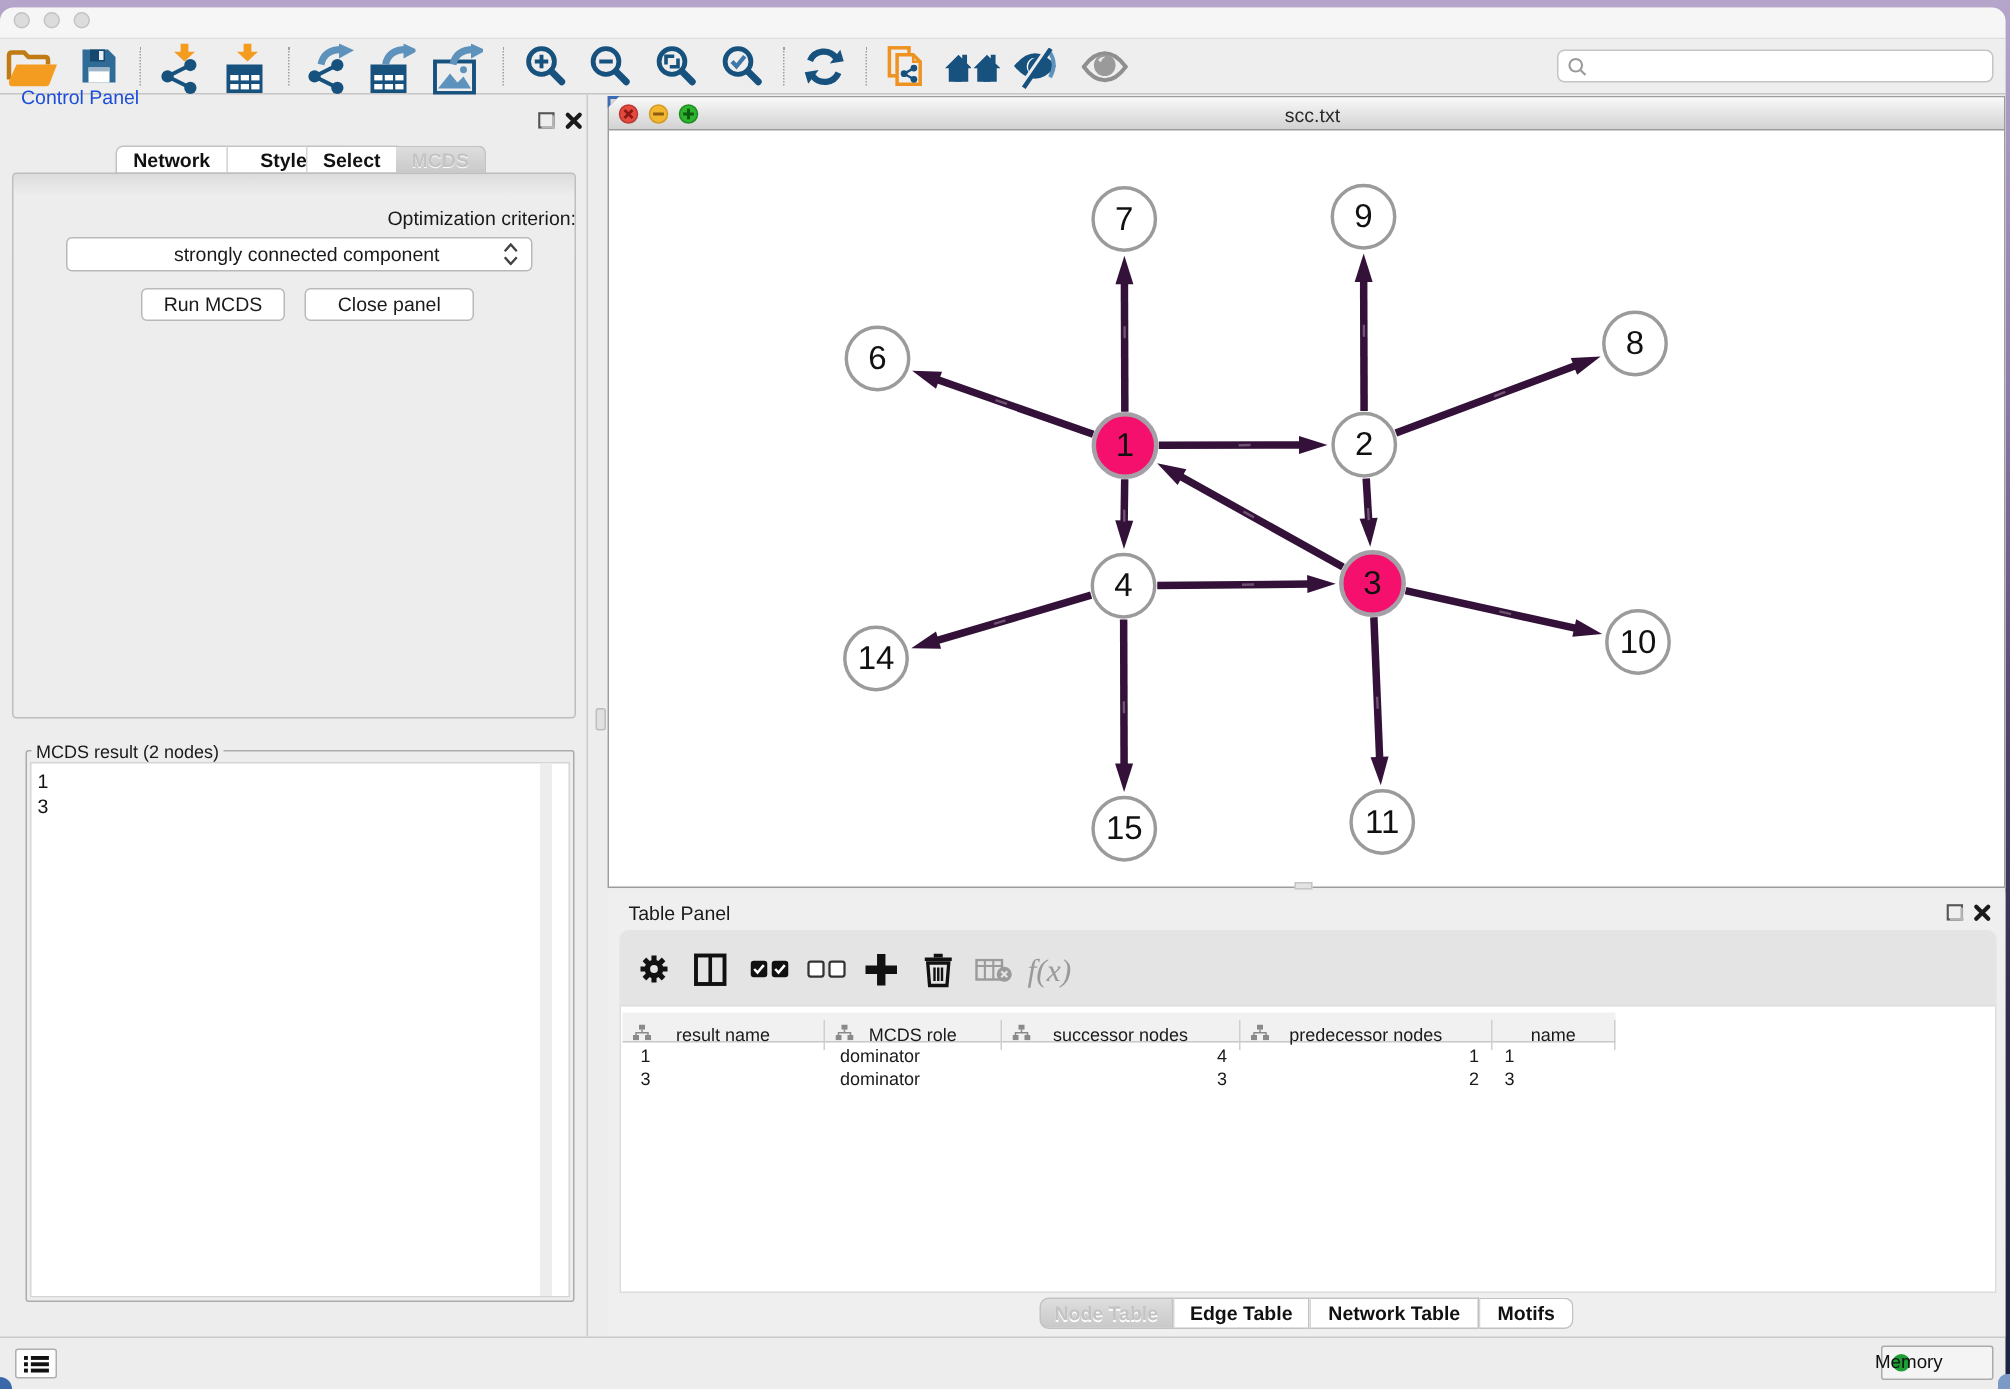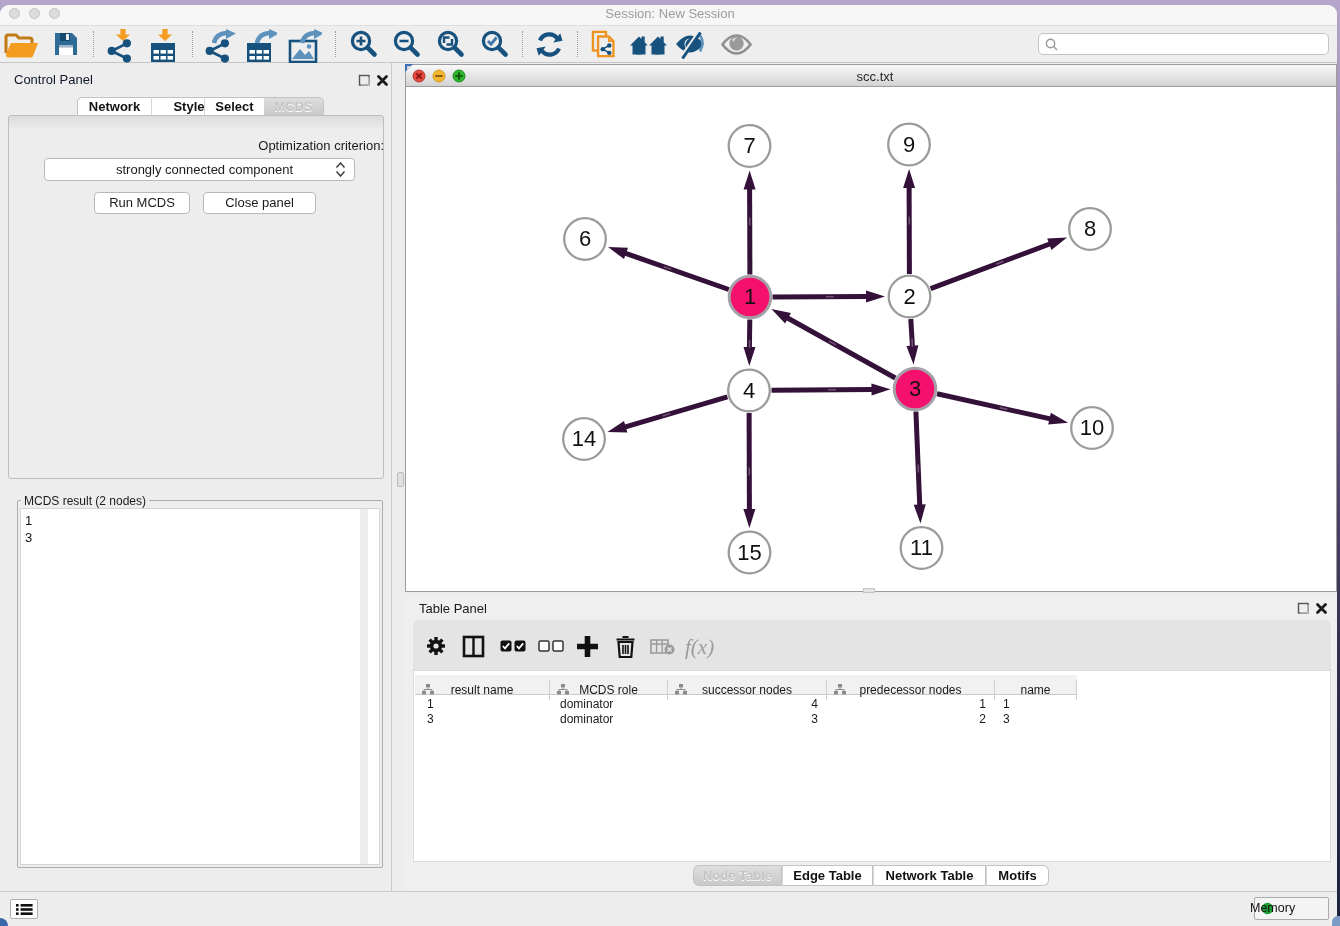--- a/index.html
+++ b/index.html
@@ -12,21 +12,20 @@
 .btn{position:absolute;background:#fff;border:1px solid #b9b9b9;border-radius:4px;font-size:13px;color:#1a1a1a;text-align:center}
 .hdrc{position:absolute;top:675px;height:20px;font-size:12px;color:#1a1a1a;text-align:center;line-height:20px;border-right:1px solid #cfcfcf}
 .cell{position:absolute;font-size:12px;color:#1a1a1a;height:15px;line-height:15px}
 </style></head><body>
 <div id="win">
 
 <div class="abs" style="left:0;top:0;width:1337px;height:21px;background:#f6f6f6;border-radius:9px 9px 0 0;border-bottom:1px solid #dedede"></div>
 <div class="tl" style="left:9px;top:3px"></div>
 <div class="tl" style="left:29px;top:3px"></div>
 <div class="tl" style="left:49px;top:3px"></div>
-<div class="abs" style="left:470px;top:1px;width:400px;text-align:center;font-size:13px;color:#9c9c9c">Session: New Session</div>
 
 <div class="abs" style="left:0;top:21px;width:1337px;height:37px;background:#eeeeee;border-bottom:1px solid #c6c6c6"></div>
 <div id="toolbar-icons">
       <svg class="abs" style="left:4px;top:27px" width="36" height="26" viewBox="0 0 36 26">
         <path d="M2 21 V5 q0-2 2-2 h8 l3 3 h11 q2 0 2 2 v3" fill="none" stroke="#c07b15" stroke-width="3"></path>
         <path d="M2 22 L7 11 h27 l-5 13 q-.5 1.5-2 1.5 H4 q-2 0-2-2.5 Z" fill="#f49c20"></path>
       </svg>
       <svg class="abs" style="left:52px;top:25px" width="28" height="28" viewBox="0 0 28 28">
         <path d="M3 3 h17 l5 5 v17 h-22 Z" fill="#2e6b97"></path>
         <rect x="8" y="3" width="10" height="8" fill="#14486f"></rect>
@@ -167,21 +166,21 @@
 <div class="sep" style="left:577px;top:26px"></div>
 <div class="abs" style="left:1038px;top:28px;width:291px;height:22px;background:#fff;border:1px solid #c4c4c4;border-radius:5px">
 <svg width="16" height="16" style="position:absolute;left:5px;top:3px">
         <circle cx="6.5" cy="6.5" r="4.2" fill="none" stroke="#9a9a9a" stroke-width="1.4"></circle>
         <line x1="9.6" y1="9.6" x2="13" y2="13" stroke="#9a9a9a" stroke-width="1.4"></line>
       </svg>
     </div>
 
 <div id="cpanel">
       <div class="abs" style="left:391px;top:58px;width:1px;height:828px;background:#cbcbcb"></div>
-      <div class="abs" style="left:14px;top:67px;font-size:13px;color:#0f172a">Control Panel</div>
+      <div class="abs" style="left:14px;top:52px;font-size:13px;color:#1d4ed8">Control Panel</div>
       <svg class="abs" style="left:358px;top:69px" width="13" height="13">
         <rect x="1.5" y="1.5" width="9.5" height="9.5" fill="none" stroke="#555" stroke-width="1.4"></rect>
         <rect x="3" y="10" width="9" height="1.6" fill="#b5b5b5"></rect>
         <rect x="10" y="3" width="1.6" height="9" fill="#b5b5b5"></rect>
       </svg>
       <svg class="abs" style="left:376px;top:69px" width="13" height="13">
         <path d="M2.5 2.5 L10.5 10.5 M10.5 2.5 L2.5 10.5" stroke="#1a1a1a" stroke-width="2.8" stroke-linecap="round"></path>
       </svg>
       <div class="tab" style="left:77px;top:92px;width:75px;border-radius:5px 0 0 0">Network</div>
       <div class="tab" style="left:151px;top:92px;width:76px;border-left:1px solid #d6d6d6">Style</div>

